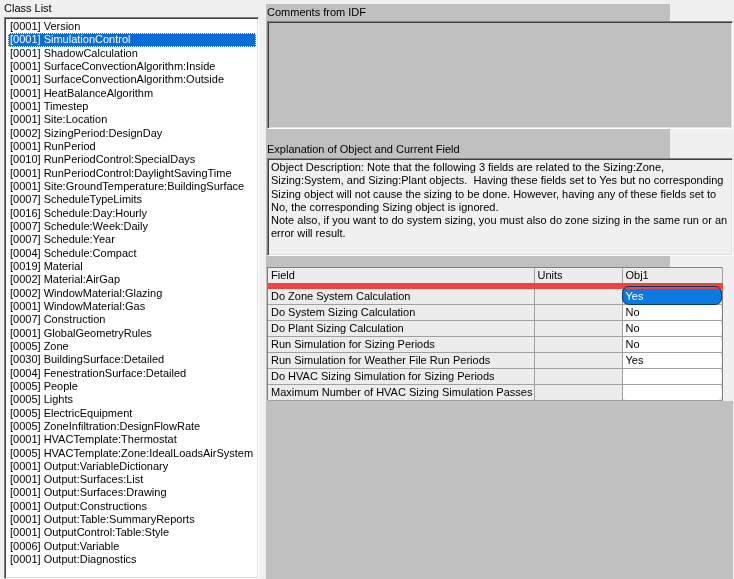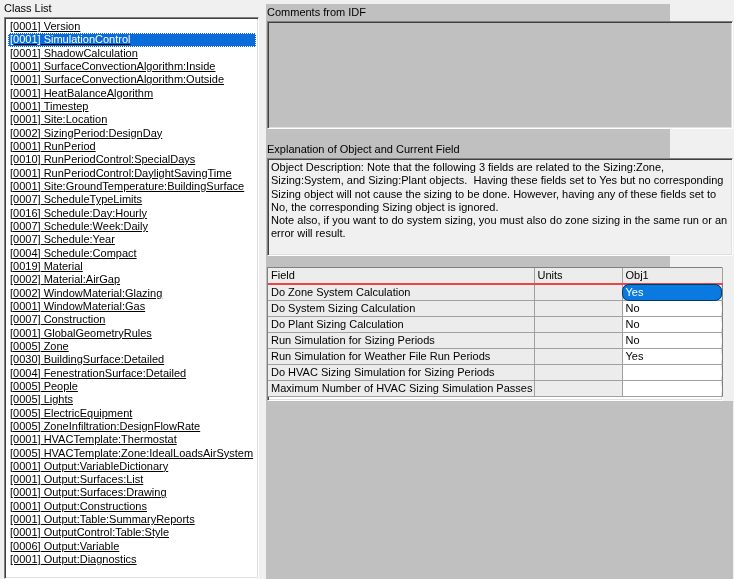--- a/index.html
+++ b/index.html
@@ -49,21 +49,20 @@
   #class-list-box {
     position: absolute;
     left: 4px; top: 17px;
     width: 255px;
     height: 562px;
     background: #ffffff;
     overflow: hidden;
   }
   #class-list-inner {
     padding: 2px 0 0 3px;
-    text-decoration: underline;
   }
   .class-row {
     height: 13.33px;
     line-height: 13.33px;
     font-size: 11px;
     white-space: nowrap;
     overflow: hidden;
     padding-left: 2px;
     color: #000;
     box-sizing: border-box;
@@ -154,21 +153,21 @@
     font-size: 11px;
     line-height: 15px;
     white-space: nowrap;
     overflow: hidden;
     border-right: 1px solid #a0a0a0;
     border-bottom: 1px solid #a0a0a0;
     box-sizing: border-box;
   }
   #grid thead th {
     background: #ececec;
-    border-bottom: 2px solid #ef4444;
+    border-bottom: 6px solid #ef4444;
   }
   #grid td.cell-field, #grid td.cell-units {
     background: #ececec;
   }
   #grid td.cell-obj {
     background: #ffffff;
     border-right: 1px solid #808080;
     border-radius: 7px;
   }
   #grid td.cell-obj.selected {

